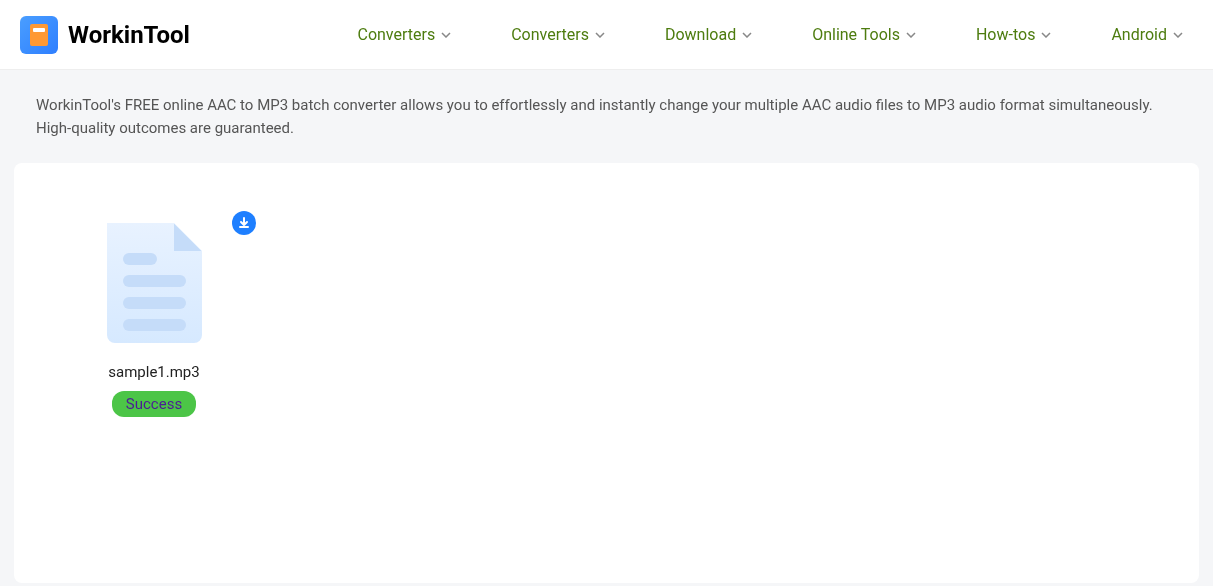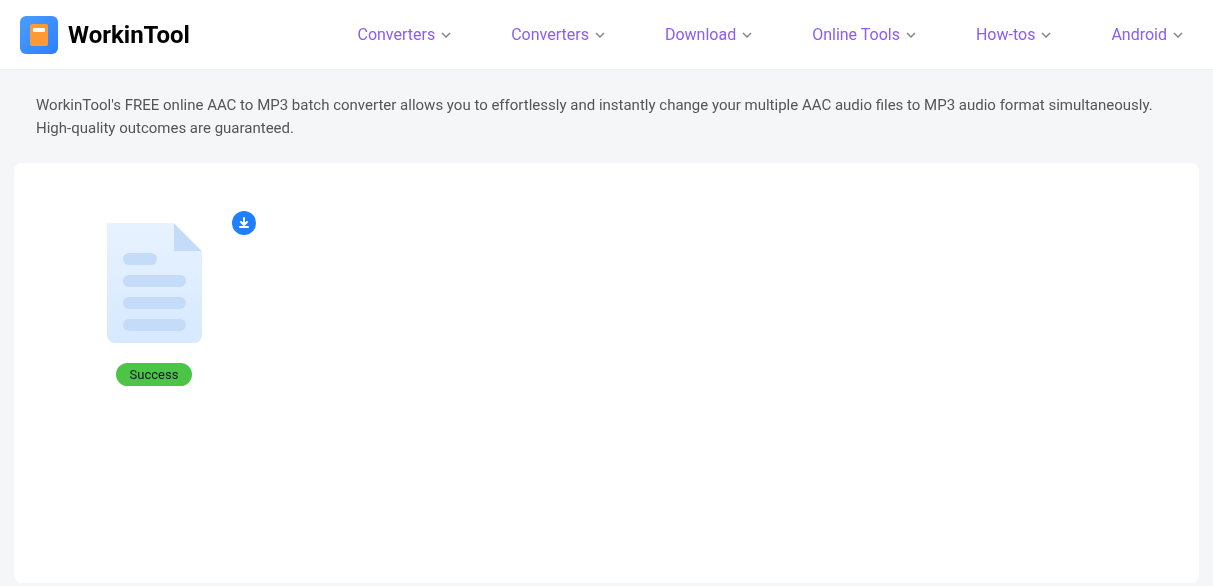--- a/index.html
+++ b/index.html
@@ -65,21 +65,21 @@
       align-items: center;
       margin-left: auto;
       gap: 60px;
       padding-right: 10px;
     }
     .nav-item {
       display: flex;
       align-items: center;
       gap: 6px;
       font-size: 16px;
-      color: #8b5cf6;
+      color: #4d7c0f;
       cursor: pointer;
     }
     .chevron {
       width: 10px;
       height: 10px;
       display: inline-flex;
       align-items: center;
       justify-content: center;
     }
     .description {
@@ -159,22 +159,22 @@
       width: 55%;
     }
     .filename {
       font-size: 15px;
       color: #222;
       margin-bottom: 10px;
     }
     .status-badge {
       display: inline-block;
       background: #4cc547;
-      color: #0f172a;
-      font-size: 13px;
+      color: #4c1d95;
+      font-size: 15px;
       padding: 4px 14px;
       border-radius: 12px;
     }
     .button-row {
       display: flex;
       justify-content: center;
       align-items: center;
       gap: 24px;
       margin-top: auto;
     }
@@ -275,16 +275,17 @@
       </svg>
     </div>
     <div class="file-icon">
       <div class="file-lines">
         <div class="file-line short"></div>
         <div class="file-line"></div>
         <div class="file-line"></div>
         <div class="file-line"></div>
       </div>
     </div>
+    <div class="filename">sample1.mp3</div>
     <div class="status-badge">Success</div>
   </div>
 
 </div>
 
 </body></html>

